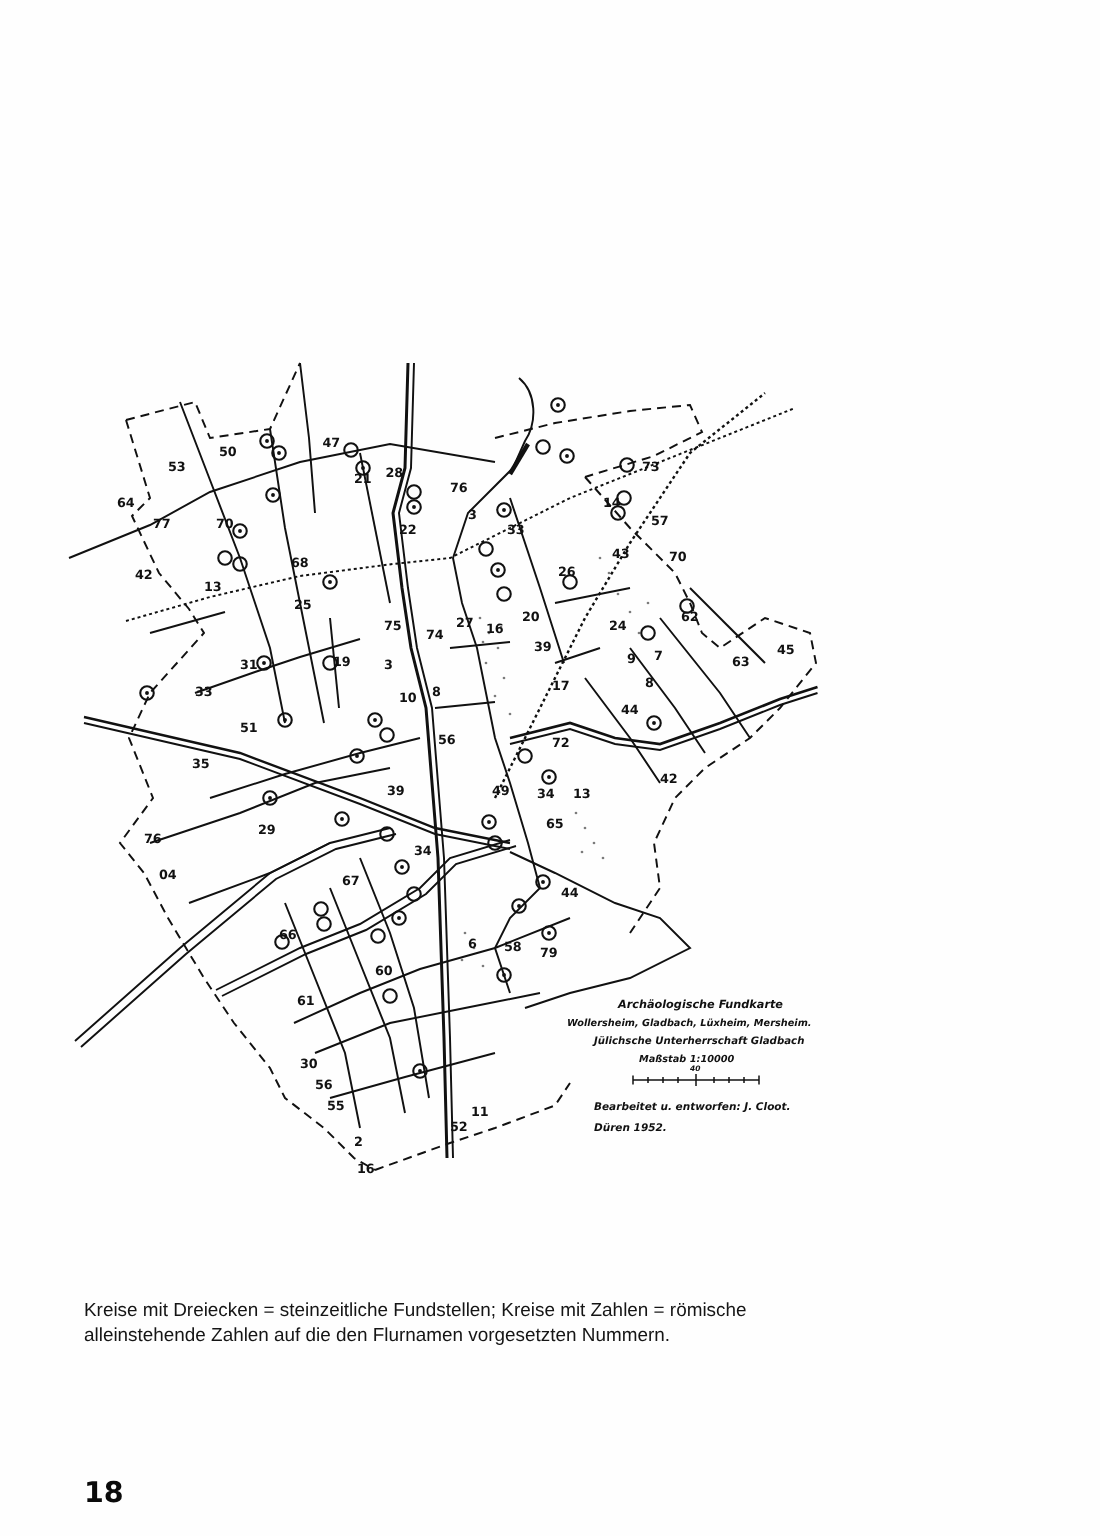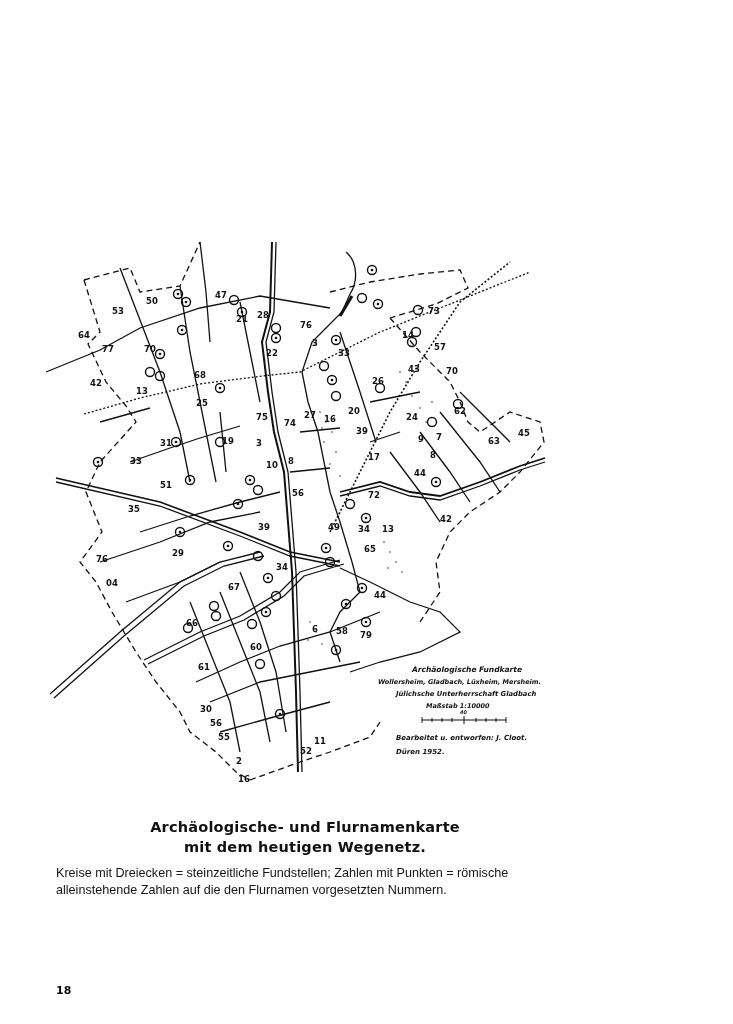--- a/index.html
+++ b/index.html
@@ -67,21 +67,21 @@
       color: #151515;
       text-align: justify;
     }
     .description div { white-space: nowrap; }
     .page-number {
       position: absolute;
       left: 56px;
       top: 984px;
       font-family: "DejaVu Sans", sans-serif;
       font-weight: bold;
-      font-size: 11px;
+      font-size: 19px;
       color: #0a0a0a;
     }
   </style>
 </head>
 <body>
 
 <div class="page">
 
   <div class="map-figure">
     <svg viewBox="0 0 520 560" xmlns="http://www.w3.org/2000/svg">
@@ -350,25 +350,21 @@
           <line x1="456" y1="486" x2="456" y2="490"></line>
           <line x1="466" y1="485" x2="466" y2="491"></line>
         </g>
         <text x="420" y="482" font-size="5">40</text>
         <text x="356" y="508" font-size="7" font-style="italic">Bearbeitet u. entworfen: J. Cloot.</text>
         <text x="356" y="522" font-size="7" font-style="italic">Düren 1952.</text>
       </g>
     </svg>
   </div>
 
-  <div class="caption">
-    <div>Archäologische- und Flurnamenkarte</div>
-    <div>mit dem heutigen Wegenetz.</div>
-  </div>
 
   <div class="description">
-    <div>Kreise mit Dreiecken = steinzeitliche Fundstellen; Zahlen mit Punkten = römische</div>
+    <div>Kreise mit Dreiecken = steinzeitliche Fundstellen; Kreise mit Zahlen = römische</div>
     <div>alleinstehende Zahlen auf die den Flurnamen vorgesetzten Nummern.</div>
   </div>
 
   <div class="page-number">18</div>
 
 </div>
 
 </body></html>

